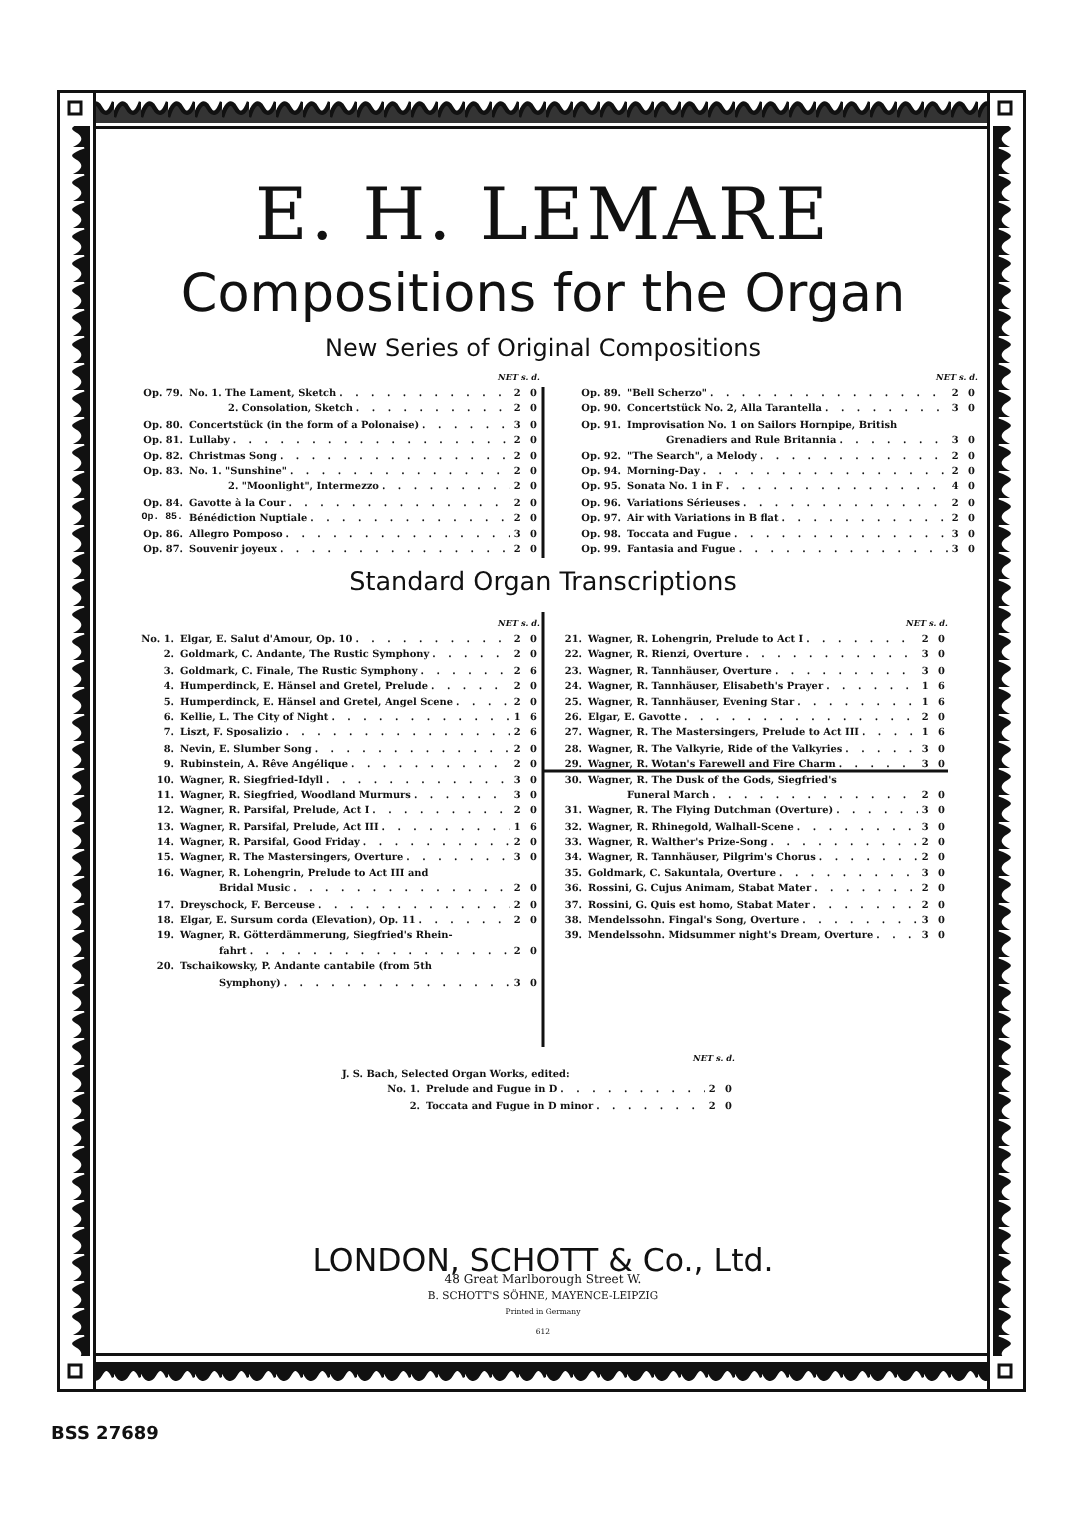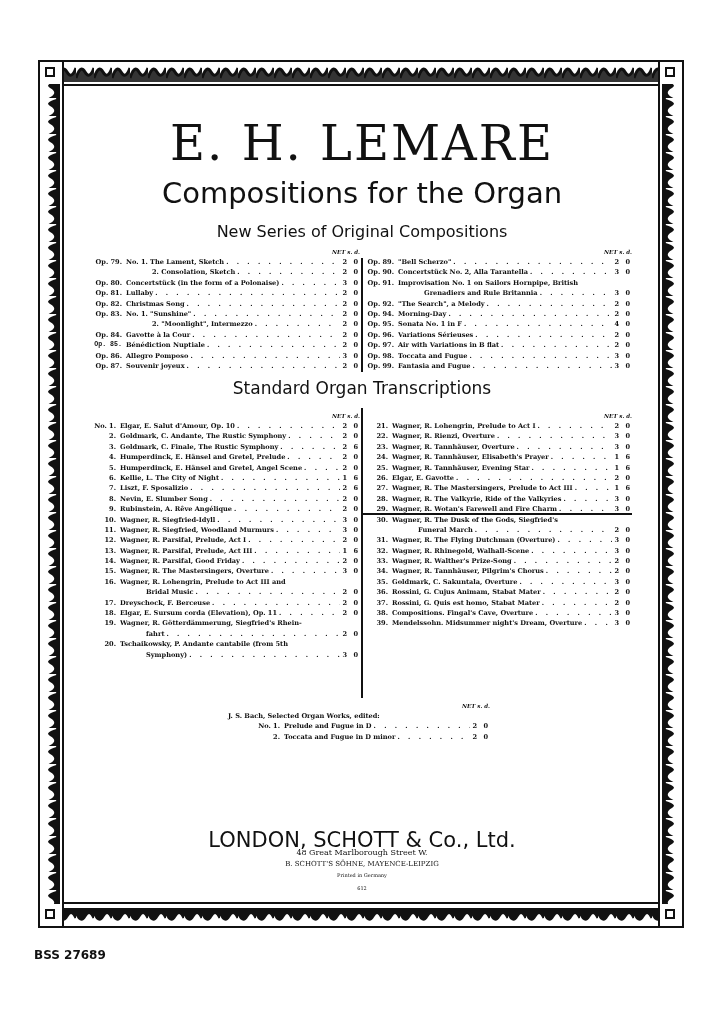--- a/index.html
+++ b/index.html
@@ -9,21 +9,21 @@
   .band.top { left:0; right:0; top:0; height:22px; border-bottom:2px solid #111; }
   .band.bottom { left:0; right:0; bottom:0; height:22px; border-top:2px solid #111; }
   .band.left { left:0; top:0; bottom:0; width:22px; border-right:2px solid #111; }
   .band.right { right:0; top:0; bottom:0; width:22px; border-left:2px solid #111; }
   .band svg { display:block; }
   .corner { position:absolute; width:22px; height:22px; background:#fff; box-sizing:border-box; }
   .corner::after { content:""; position:absolute; left:5px; top:5px; width:10px; height:10px; border:2px solid #111; box-sizing:border-box; }
   .corner.tl { left:0; top:0; } .corner.tr { right:0; top:0; } .corner.bl { left:0; bottom:0; } .corner.br { right:0; bottom:0; }
 
   .title { position:absolute; left:0; width:724px; text-align:center; top:115px; font-size:48px; letter-spacing:2px; font-family:"DejaVu Serif", serif; font-weight:normal; }
-  .subtitle { position:absolute; left:0; width:724px; text-align:center; top:176px; font-size:29px; font-family:"DejaVu Sans", sans-serif; }
+  .subtitle { position:absolute; left:0; width:724px; text-align:center; top:176px; font-size:35px; font-family:"DejaVu Sans", sans-serif; }
   .subtitle2 { position:absolute; left:0; width:724px; text-align:center; top:222px; font-size:16px; font-family:"DejaVu Sans", sans-serif; }
   .section2 { position:absolute; left:0; width:724px; text-align:center; top:378px; font-size:17px; font-family:"DejaVu Sans", sans-serif; }
 
   .col { position:absolute; font-family:"DejaVu Serif", serif; font-size:6.6px; font-weight:bold; }
   .row { display:flex; align-items:flex-end; height:10.4px; line-height:10.4px; white-space:nowrap; }
   .row .num { width:22px; flex:none; text-align:right; padding-right:4px; }
   .row .title-t { flex:none; }
   .row .dots { flex:1; overflow:hidden; letter-spacing:3px; margin:0 2px; }
   .row .dots::before { content:". . . . . . . . . . . . . . . . . . . . . . . . . . . . . . . . . . . . . . . . . . . . . . . . . . . . ."; }
   .row .price { flex:none; width:18px; text-align:right; letter-spacing:2px; }
@@ -160,21 +160,21 @@
       <span class="price">3 0</span>
     </div>
     <div class="row">
       <span class="num" style="width: 30px;">Op. 87.</span>
       <span class="title-t">Souvenir joyeux</span>
       <span class="dots"></span>
       <span class="price">2 0</span>
     </div>
   </div>
 <div class="vline" style="left:361px; top:258px; height:114px;"></div>
-<div class="col" id="orig-right" style="left:364px; top:248px; width:268px;">
+<div class="col" id="orig-right" style="left:384px; top:248px; width:268px;">
   <div class="hdr">NET s. d.</div>
 <div class="row">
       <span class="num" style="width: 30px;">Op. 89.</span>
       <span class="title-t">"Bell Scherzo"</span>
       <span class="dots"></span>
       <span class="price">2 0</span>
     </div>
     <div class="row">
       <span class="num" style="width: 30px;">Op. 90.</span>
       <span class="title-t">Concertstück No. 2, Alla Tarantella</span>
@@ -476,21 +476,21 @@
       <span class="price">2 0</span>
     </div>
     <div class="row">
       <span class="num" style="width: 22px;">37.</span>
       <span class="title-t">Rossini, G.  Quis est homo, Stabat Mater</span>
       <span class="dots"></span>
       <span class="price">2 0</span>
     </div>
     <div class="row">
       <span class="num" style="width: 22px;">38.</span>
-      <span class="title-t">Compositions.  Fingal's Cave, Overture</span>
+      <span class="title-t">Mendelssohn.  Fingal's Song, Overture</span>
       <span class="dots"></span>
       <span class="price">3 0</span>
     </div>
     <div class="row">
       <span class="num" style="width: 22px;">39.</span>
       <span class="title-t">Mendelssohn.  Midsummer night's Dream, Overture</span>
       <span class="dots"></span>
       <span class="price">3 0</span>
     </div>
   </div>

